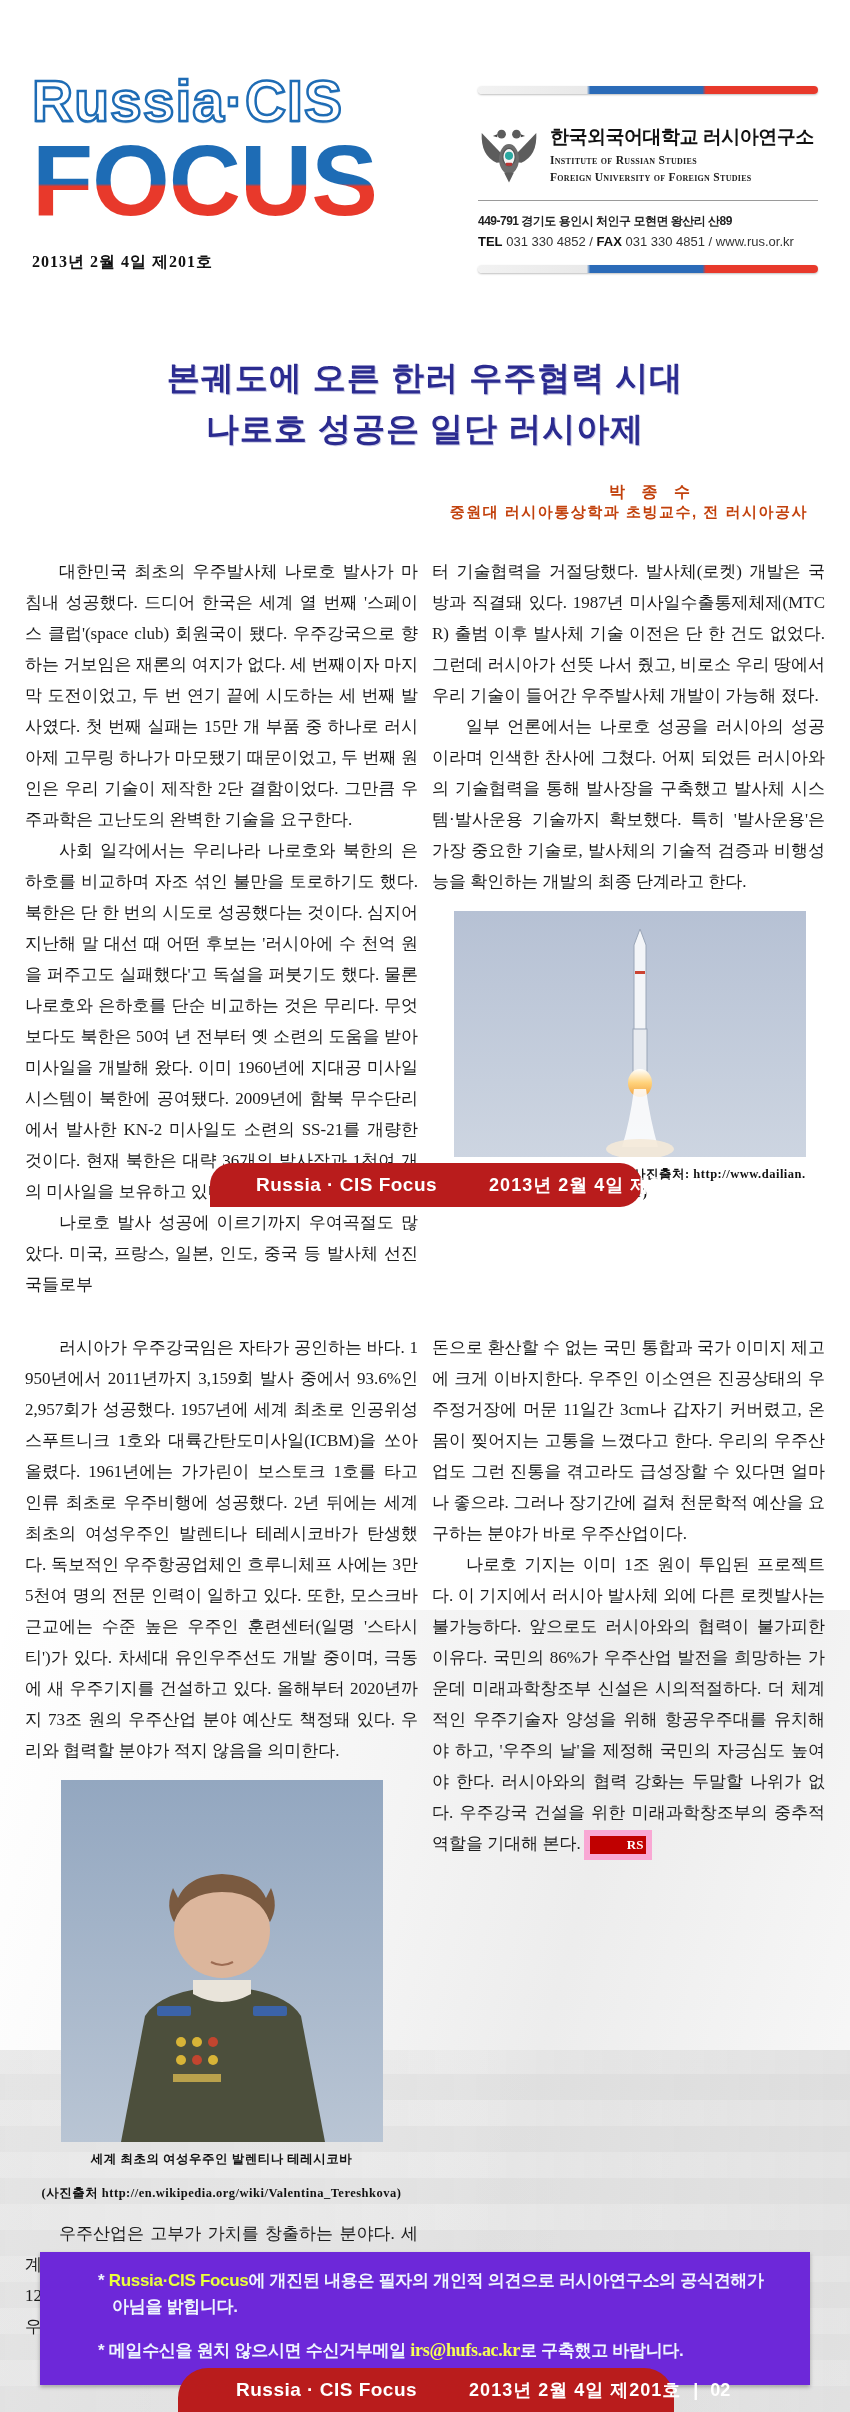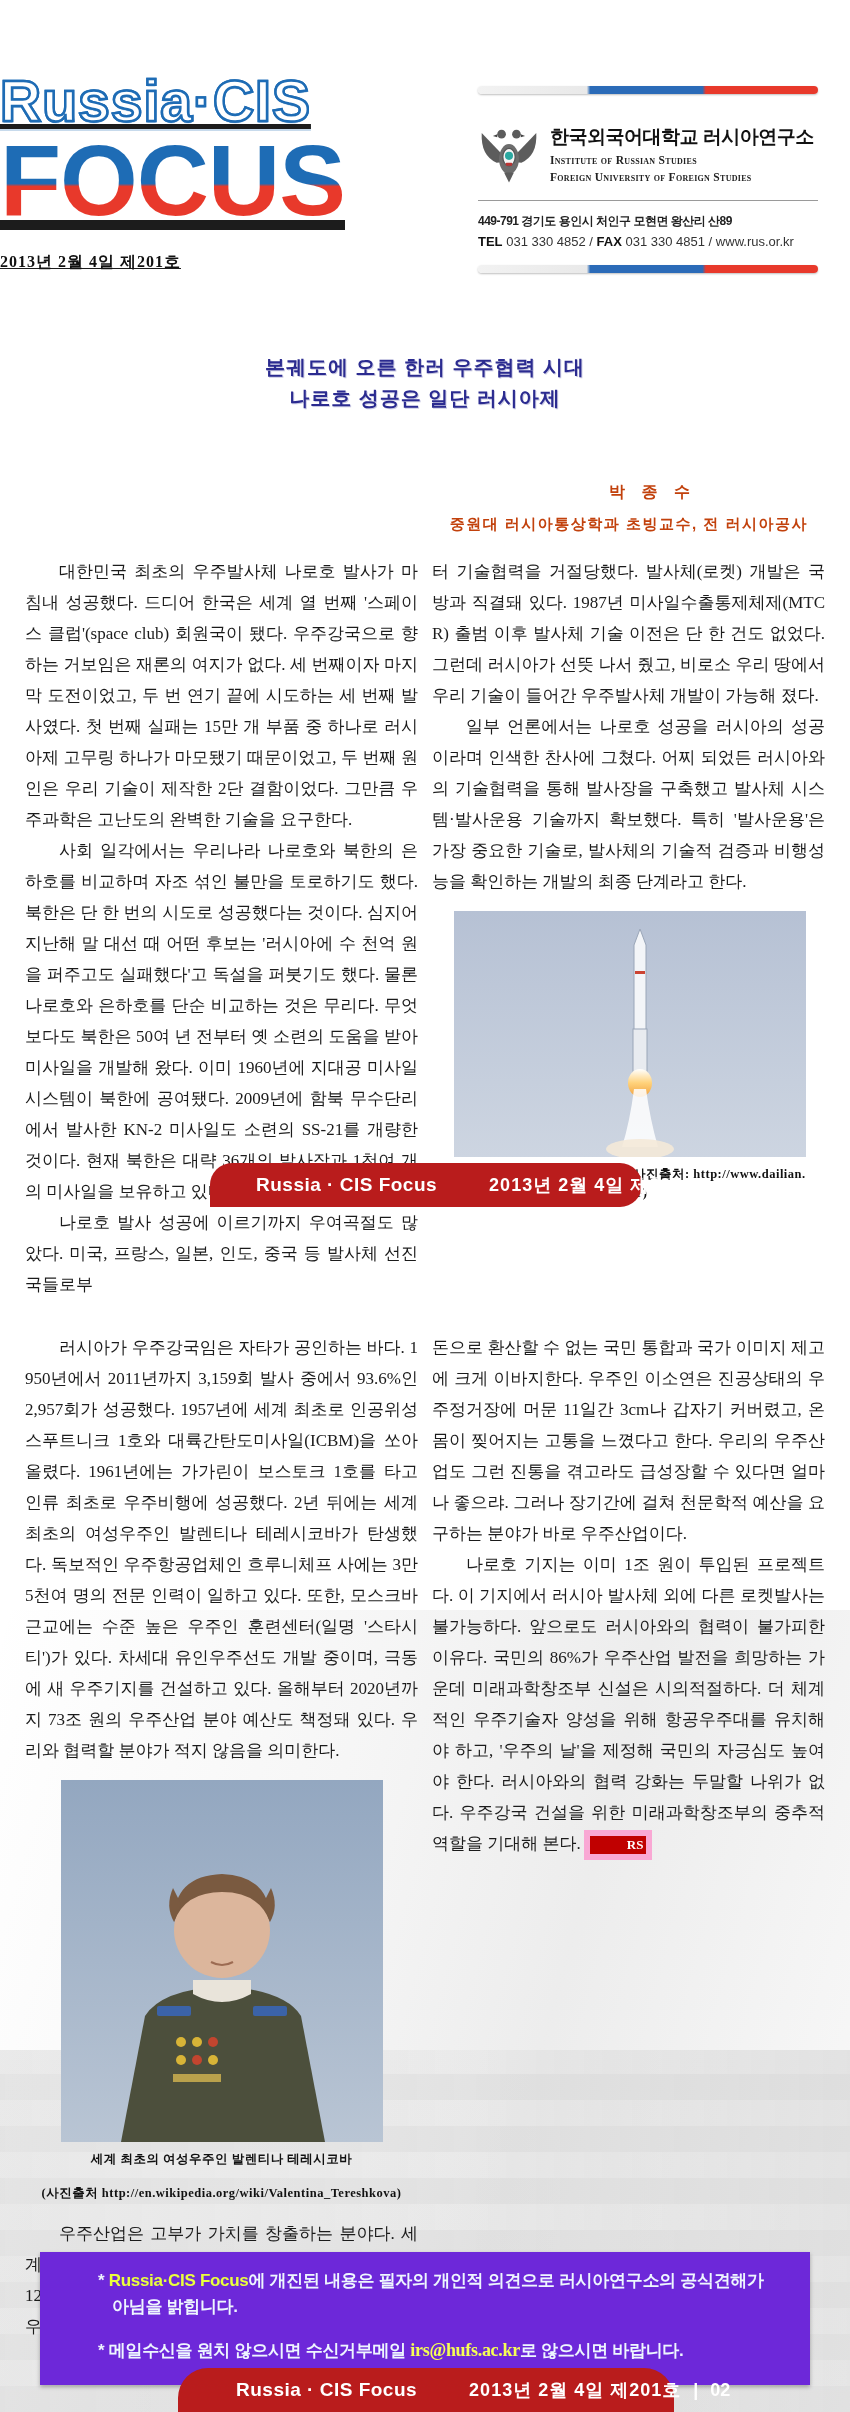--- a/index.html
+++ b/index.html
@@ -13,21 +13,21 @@
       linear-gradient(105deg, rgba(120,120,120,.0) 0%, rgba(120,120,120,.35) 38%, rgba(90,90,90,.55) 62%, rgba(140,140,140,.25) 100%);
   }
   .watermark-b { position:absolute; left:0; top:2050px; width:850px; height:362px; opacity:.28;
     background:
       repeating-linear-gradient(0deg, rgba(110,110,110,.28) 0 26px, rgba(160,160,160,.12) 26px 52px),
       linear-gradient(90deg, rgba(70,70,70,.35), rgba(170,170,170,.15) 55%, rgba(80,80,80,.4));
   }
 
   
   .masthead { position:absolute; top:48px; left:0; width:850px; display:flex; }
-  .logo-block { width:470px; padding-top:25px; font-family:"Liberation Sans", sans-serif;text-decoration:underline; }
+  .logo-block { width:470px; padding-left:32px; padding-top:25px; font-family:"Liberation Sans", sans-serif; }
   .logo-top { font-size:57px; font-weight:bold; letter-spacing:1px; color:#ffffff;
     -webkit-text-stroke:2.5px #1e6cb5; text-shadow:0 2px 0 rgba(30,108,181,.25); line-height:1.0; }
   .logo-bottom { font-size:100px; font-weight:bold; letter-spacing:-1px; line-height:.92; margin-top:4px;
     background:linear-gradient(180deg,#1e6cb5 0%, #1e6cb5 54%, #e8392b 57%, #e8392b 100%);
     -webkit-background-clip:text; background-clip:text; color:transparent; }
   .issue-date { margin-top:26px; font-size:16px; font-weight:bold; color:#111;
     font-family:"Liberation Serif", serif; letter-spacing:1px; }
 
   .info-block { width:340px; margin-left:8px; padding-top:38px; font-family:"Liberation Sans", sans-serif; }
   .tricolor { height:8px; border-radius:4px;
@@ -40,25 +40,25 @@
   .inst-en { font-size:11.5px; color:#222; font-variant:small-caps; font-family:"Liberation Serif", serif; font-weight:bold; letter-spacing:.3px; line-height:1.25; margin-top:3px; }
   .inst-divider { border:none; border-top:1px solid #9a9a9a; margin:14px 0 12px 0; }
   .addr { font-size:12px; font-weight:bold; color:#222; letter-spacing:-.5px; }
   .contact { font-size:13px; color:#333; margin-top:4px; }
   .contact b { color:#111; }
   .info-block .tricolor.bottom { margin-top:16px; }
 
   
   .headline { position:absolute; top:352px; left:0; width:850px; text-align:center;
     font-family:"Liberation Sans", sans-serif; font-weight:bold; color:#2b2b90;
-    font-size:20px; line-height:1.55; letter-spacing:1px; text-shadow:1px 1px 0 rgba(43,43,144,.25); }
+    font-size:33px; line-height:1.55; letter-spacing:1px; text-shadow:1px 1px 0 rgba(43,43,144,.25); }
   .author-block { position:absolute; top:482px; right:42px; text-align:right;
     font-family:"Liberation Sans", sans-serif; font-weight:bold; color:#c2410c; }
   .author-name { font-size:16px; letter-spacing:6px; padding-right:112px; }
-  .author-title { font-size:15px; letter-spacing:1.5px; margin-top:12px; }
+  .author-title { font-size:15px; letter-spacing:1.5px; }
 
   
   .cols { position:absolute; left:25px; width:800px; display:flex; justify-content:space-between; }
   .cols.p1 { top:556px; }
   .cols.p2 { top:1332px; }
   .col { width:393px; font-size:17px; line-height:31px; text-align:justify; word-break:break-all; color:#1b1b1b; }
   .col p { text-indent:34px; }
   .col p.noindent { text-indent:0; }
 
   
@@ -238,21 +238,21 @@
       <p class="noindent">돈으로 환산할 수 없는 국민 통합과 국가 이미지 제고에 크게 이바지한다. 우주인 이소연은 진공상태의 우주정거장에 머문 11일간 3cm나 갑자기 커버렸고, 온몸이 찢어지는 고통을 느꼈다고 한다. 우리의 우주산업도 그런 진통을 겪고라도 급성장할 수 있다면 얼마나 좋으랴. 그러나 장기간에 걸쳐 천문학적 예산을 요구하는 분야가 바로 우주산업이다.</p>
       <p><span>나로호 기지는 이미 1조 원이 투입된 프로젝트다. 이 기지에서 러시아 발사체 외에 다른 로켓발사는 불가능하다. 앞으로도 러시아와의 협력이 불가피한 이유다. 국민의 86%가 우주산업 발전을 희망하는 가운데 미래과학창조부 신설은 시의적절하다. 더 체계적인 우주기술자 양성을 위해 항공우주대를 유치해야 하고, '우주의 날'을 제정해 국민의 자긍심도 높여야 한다. 러시아와의 협력 강화는 두말할 나위가 없다. 우주강국 건설을 위한 미래과학창조부의 중추적 역할을 기대해 본다.</span><span class="end-mark">RS</span></p>
     </div>
   </div>
 
   <div class="notice">
     <div class="row">
       <span>* </span><span class="hl">Russia·CIS Focus</span><span>에 개진된 내용은 필자의 개인적 의견으로 러시아연구소의 공식견해가 아님을 밝힙니다.</span>
     </div>
     <div class="row">
-      <span>* 메일수신을 원치 않으시면 수신거부메일 </span><span class="email">irs@hufs.ac.kr</span><span>로 않으시면 바랍니다.</span>
+      <span>* 메일수신을 원치 않으시면 수신거부메일 </span><span class="email">irs@hufs.ac.kr</span><span>로 구축했고 바랍니다.</span>
     </div>
   </div>
 
   <div class="footer-bar footer2">
     <span class="brand">Russia · CIS Focus</span>
     <span class="issue">2013년 2월 4일 제201호</span>
     <span class="pipe">|</span>
     <span class="pagenum">02</span>
   </div>
 

